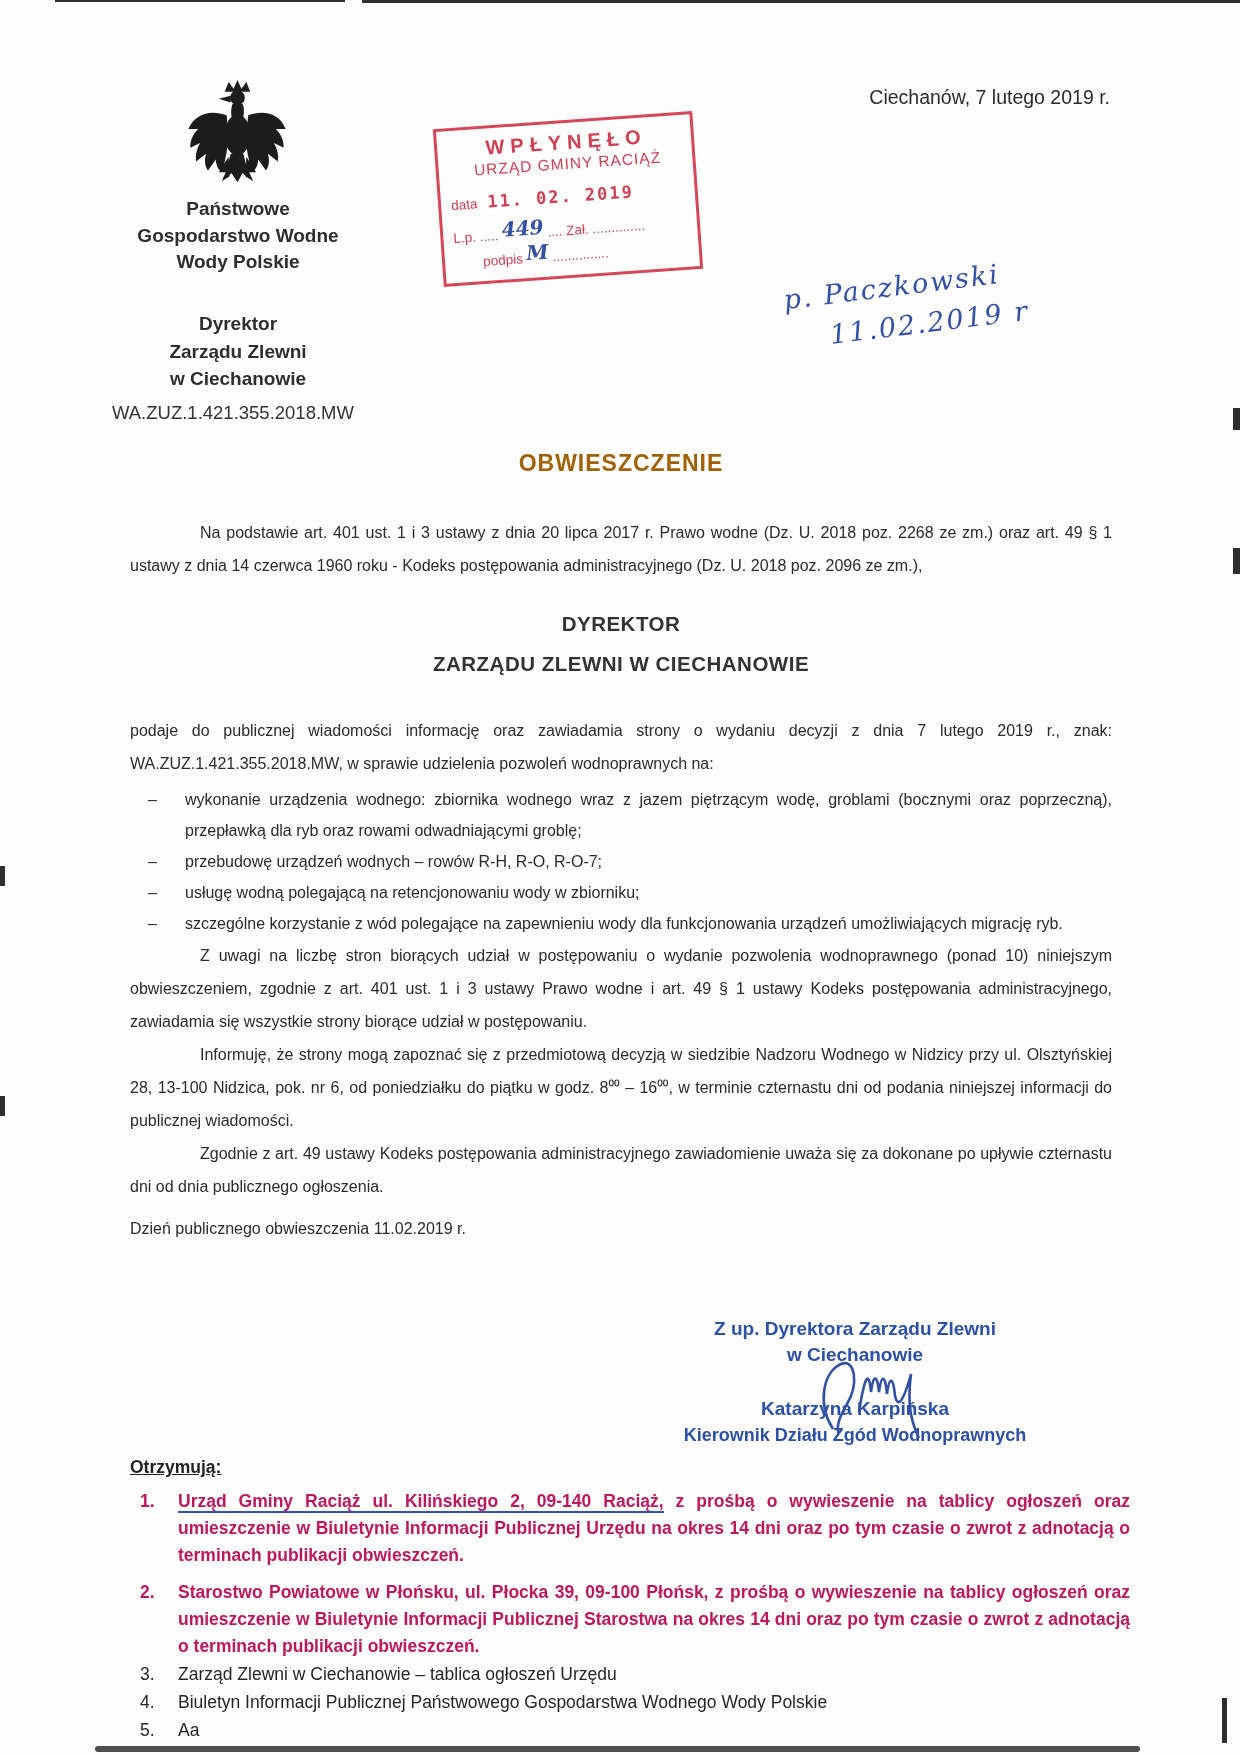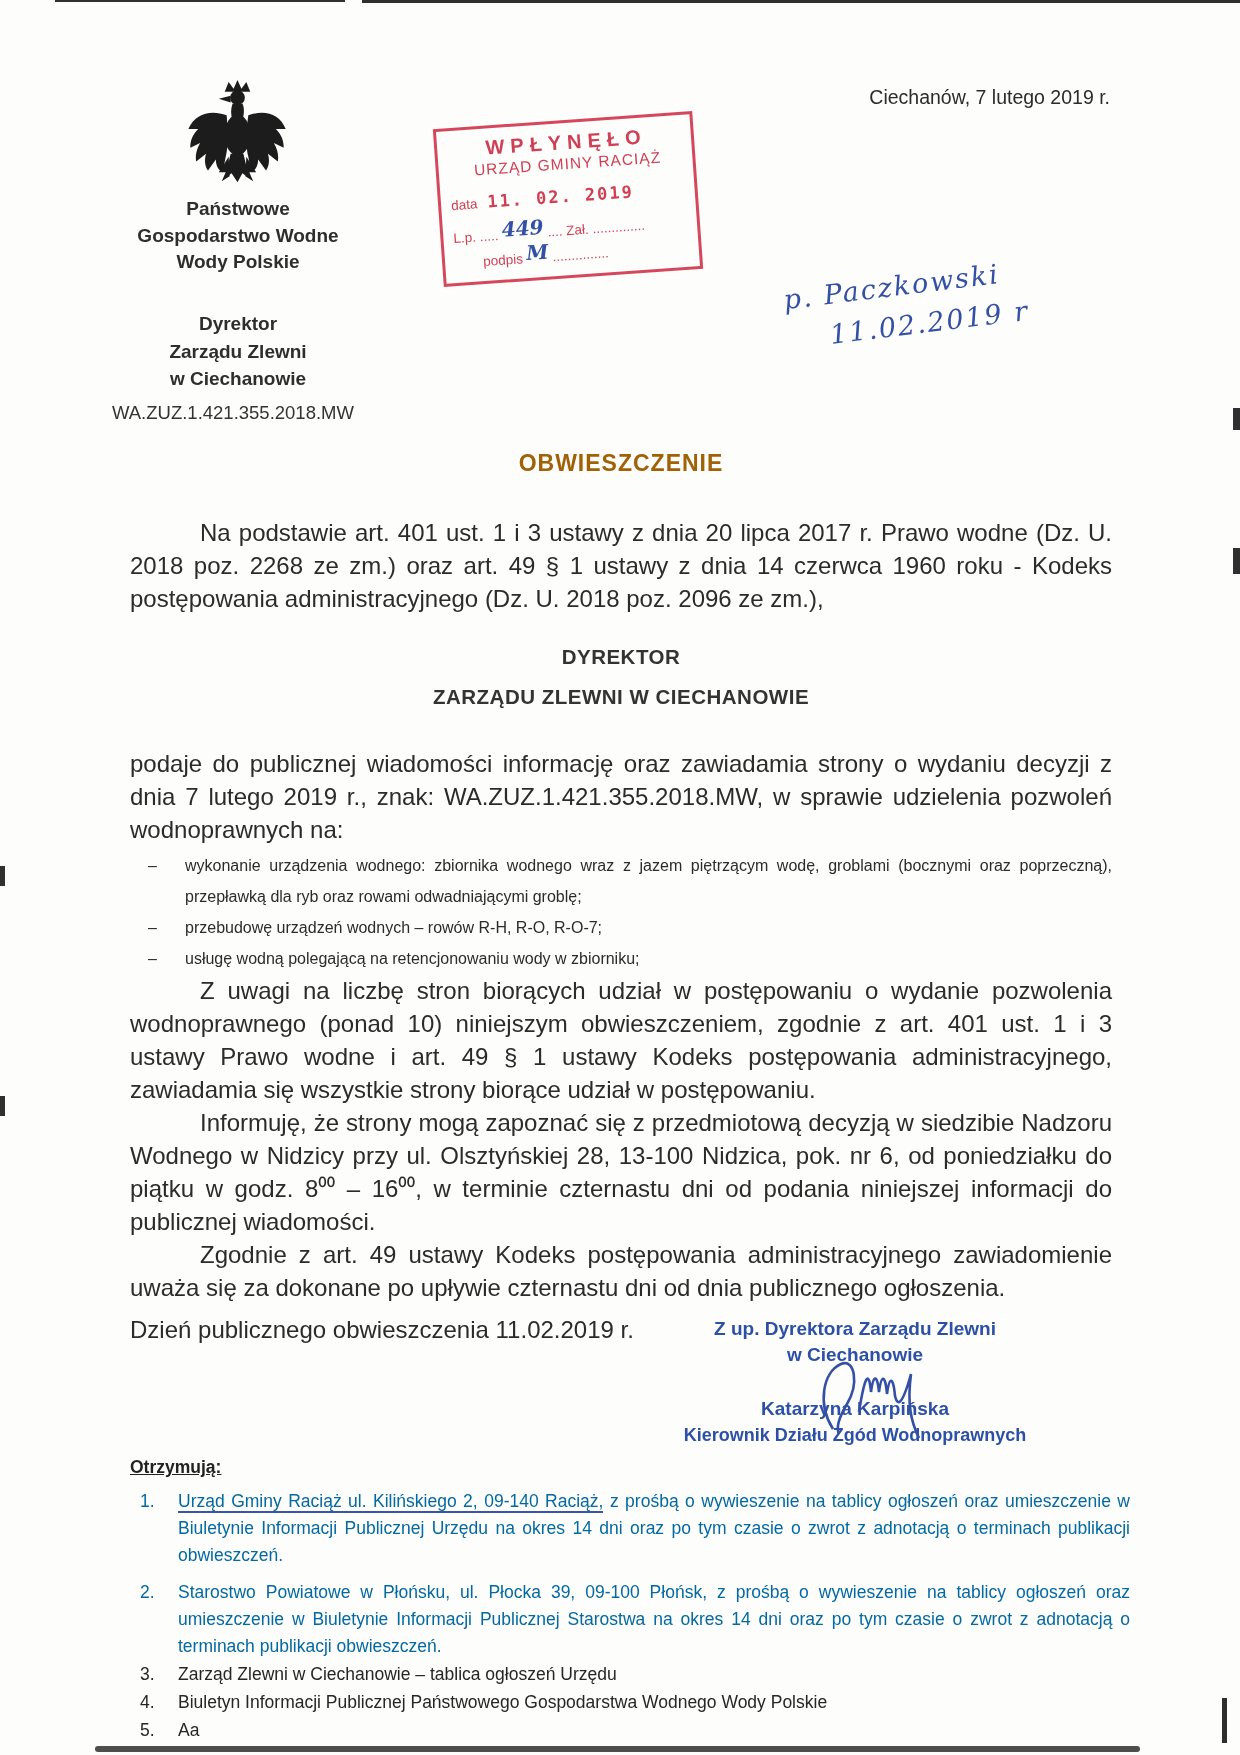--- a/index.html
+++ b/index.html
@@ -28,21 +28,21 @@
   .stamp .s5{margin-top:1px;font-size:13.5px;padding-left:28px;}
   .hand{color:#3450a5;font-style:italic;font-size:20px;font-weight:bold;position:relative;top:-3px;font-family:"DejaVu Serif", serif;}
 
   
   .annotation{position:absolute;left:785px;top:262px;width:300px;transform:rotate(-7deg);color:#3450a5;font-family:"DejaVu Serif", serif;font-style:italic;font-size:27px;letter-spacing:2px;line-height:40px;}
   .annotation .a2{padding-left:42px;}
 
   
   .flow{position:absolute;left:130px;top:448px;width:982px;}
   .doc-title{text-align:center;font-size:23px;font-weight:bold;letter-spacing:1px;color:#a16207;line-height:30px;}
-  .p{font-size:24px;line-height:33px;text-align:justify;color:#2b2b2b;margin:0;}
+  .p{font-size:16px;line-height:33px;text-align:justify;color:#2b2b2b;margin:0;}
   .indent{text-indent:70px;}
   .p1{margin-top:38px;}
   .heading{margin-top:22px;text-align:center;font-weight:bold;font-size:20.5px;line-height:40px;color:#333;letter-spacing:0.5px;}
   .p2{margin-top:30px;}
   ul.bullets{margin:4px 0 0 0;padding:0;list-style:none;}
   ul.bullets li{position:relative;padding-left:55px;font-size:16px;line-height:31px;text-align:justify;}
   ul.bullets li::before{content:"\2013";position:absolute;left:18px;top:0;}
   .p6{margin-top:9px;text-align:left;}
 
   
@@ -50,21 +50,21 @@
   .signame{margin-top:28px;}
   .sigrole{font-size:18px;}
   .sig-squiggle{position:absolute;left:195px;top:18px;pointer-events:none;}
 
   
   .recipients{position:absolute;left:130px;top:1432px;width:1000px;}
   .rlabel{font-weight:bold;font-size:17.5px;text-decoration:underline;color:#222;margin-top:25px;}
   ol.rlist{counter-reset:rc;list-style:none;margin:8px 0 0 0;padding:0;}
   ol.rlist li{counter-increment:rc;position:relative;padding-left:48px;font-size:17.5px;line-height:27px;text-align:justify;margin:0 0 1px 0;color:#262626;}
   ol.rlist li::before{content:counter(rc) ".";position:absolute;left:10px;top:0;}
-  ol.rlist li.bold{font-weight:normal;color:#0369a1;margin-top:10px;}
+  ol.rlist li.bold{font-weight:bold;color:#be185d;margin-top:10px;}
   .pen-underline{border-bottom:2.5px solid #3a55a8;}
 </style>
 </head>
 <body>
 
 <div class="page">
 
   <div class="artifact" style="left:55px;top:0;width:290px;height:2px;"></div>
   <div class="artifact" style="left:362px;top:0;width:878px;height:3px;"></div>
   <div class="artifact" style="left:1233px;top:408px;width:7px;height:22px;"></div>
@@ -137,20 +137,21 @@
       <div>DYREKTOR</div>
       <div>ZARZĄDU ZLEWNI W CIECHANOWIE</div>
     </div>
 
     <p class="p p2">podaje do publicznej wiadomości informację oraz zawiadamia strony o wydaniu decyzji z dnia 7 lutego 2019 r., znak: WA.ZUZ.1.421.355.2018.MW, w sprawie udzielenia pozwoleń wodnoprawnych na:</p>
 
     <ul class="bullets">
       <li>wykonanie urządzenia wodnego: zbiornika wodnego wraz z jazem piętrzącym wodę, groblami (bocznymi oraz poprzeczną), przepławką dla ryb oraz rowami odwadniającymi groblę;</li>
       <li>przebudowę urządzeń wodnych – rowów R-H, R-O, R-O-7;</li>
       <li>usługę wodną polegającą na retencjonowaniu wody w zbiorniku;</li>
+      <li>szczególne korzystanie z wód polegające na zapewnieniu wody dla funkcjonowania urządzeń umożliwiających migrację ryb.</li>
     </ul>
 
     <p class="p indent">Z uwagi na liczbę stron biorących udział w postępowaniu o wydanie pozwolenia wodnoprawnego (ponad 10) niniejszym obwieszczeniem, zgodnie z art. 401 ust. 1 i 3 ustawy Prawo wodne i art. 49 § 1 ustawy Kodeks postępowania administracyjnego, zawiadamia się wszystkie strony biorące udział w postępowaniu.</p>
     <p class="p indent">Informuję, że strony mogą zapoznać się z przedmiotową decyzją w siedzibie Nadzoru Wodnego w Nidzicy przy ul. Olsztyńskiej 28, 13-100 Nidzica, pok. nr 6, od poniedziałku do piątku w godz. 8⁰⁰ – 16⁰⁰, w terminie czternastu dni od podania niniejszej informacji do publicznej wiadomości.</p>
     <p class="p indent">Zgodnie z art. 49 ustawy Kodeks postępowania administracyjnego zawiadomienie uważa się za dokonane po upływie czternastu dni od dnia publicznego ogłoszenia.</p>
     <p class="p p6">Dzień publicznego obwieszczenia 11.02.2019 r.</p>
   </div>
 
   <div class="sigblock">
     <div>Z up. Dyrektora Zarządu Zlewni</div>

